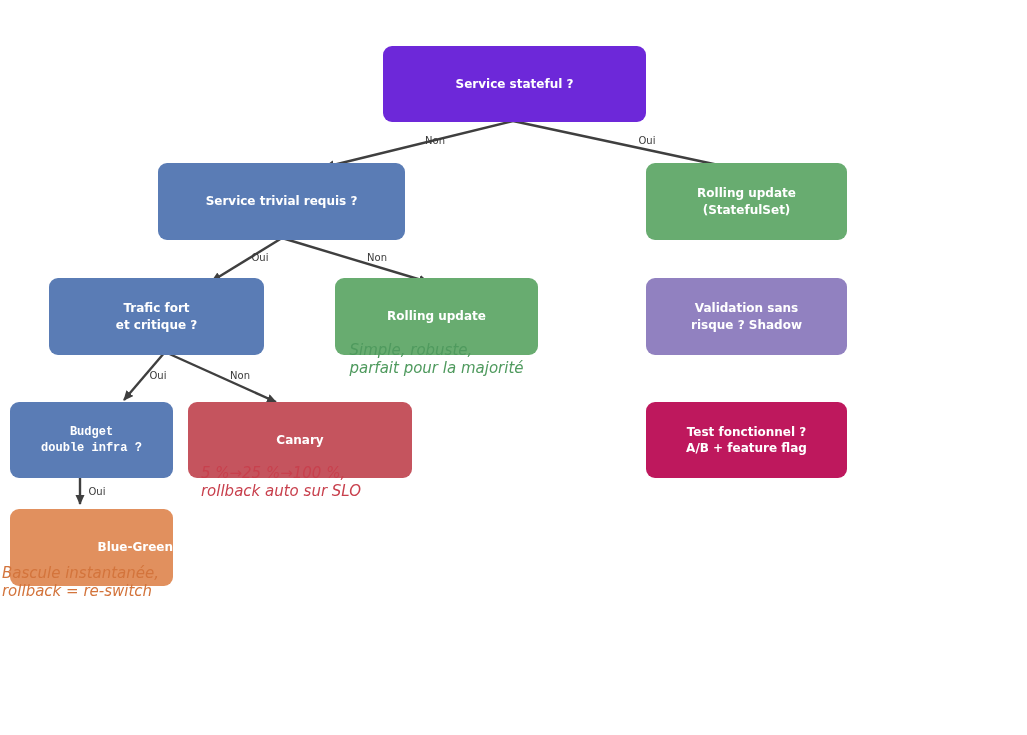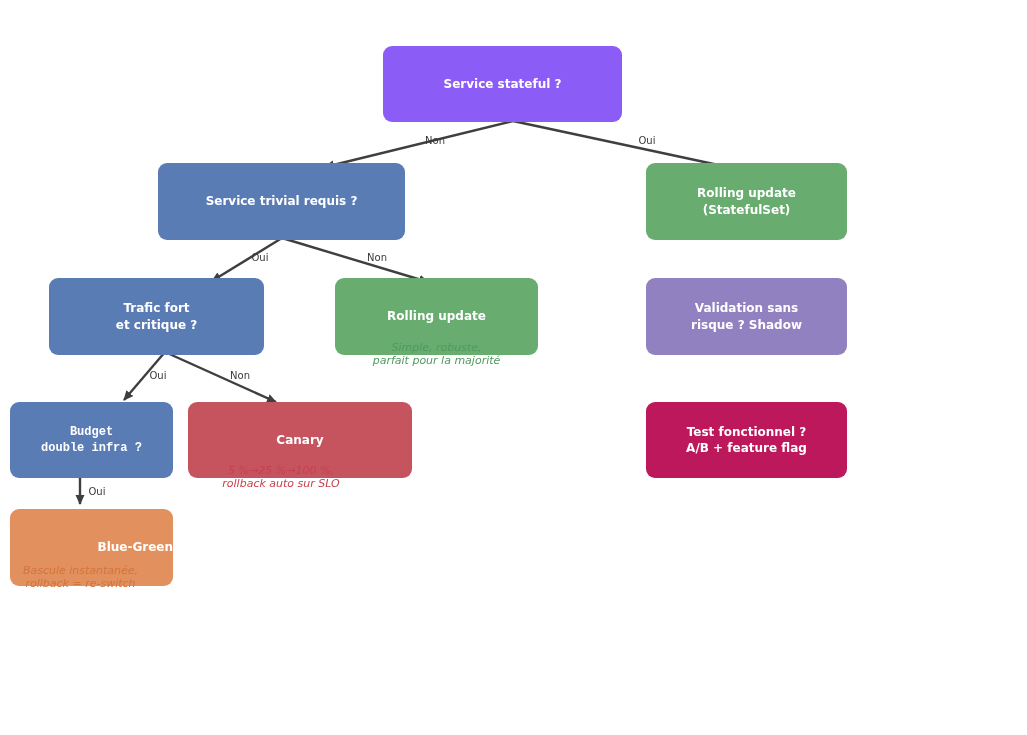--- a/index.html
+++ b/index.html
@@ -47,23 +47,23 @@
     line-height: 1.35;
     white-space: pre-line;
     box-sizing: border-box;
   }
   .node-label {
     white-space: pre-line;
   }
   .node-note {
     position: absolute;
     transform: translateX(-50%);
-    text-align: center;
+    text-align: left;
     font-style: italic;
-    font-size: 11px;
+    font-size: 15px;
     line-height: 1.18;
     white-space: pre-line;
     pointer-events: none;
   }
   .edge-label {
     position: absolute;
     transform: translate(-50%, -50%);
     font-size: 10px;
     color: #3a3a3a;
   }
@@ -84,21 +84,21 @@
         <line x1="513" y1="121" x2="737" y2="169" stroke="#3f3f3f" stroke-width="2.4" marker-end="url(#arrowhead)"></line>
         <line x1="282" y1="238" x2="212" y2="281" stroke="#3f3f3f" stroke-width="2.4" marker-end="url(#arrowhead)"></line>
         <line x1="282" y1="238" x2="428" y2="282" stroke="#3f3f3f" stroke-width="2.4" marker-end="url(#arrowhead)"></line>
         <line x1="165" y1="352" x2="124" y2="400" stroke="#3f3f3f" stroke-width="2.4" marker-end="url(#arrowhead)"></line>
         <line x1="165" y1="352" x2="276" y2="402" stroke="#3f3f3f" stroke-width="2.4" marker-end="url(#arrowhead)"></line>
         <line x1="80" y1="478" x2="80" y2="504" stroke="#3f3f3f" stroke-width="2.4" marker-end="url(#arrowhead)"></line>
       </g>
   </svg>
 
   <div id="nodes-layer">
-      <div class="node" style="left: 383px; top: 46px; width: 239px; height: 76px; background: #8b5cf6;"><span class="node-label">Service stateful ?</span></div>
+      <div class="node" style="left: 383px; top: 46px; width: 263px; height: 76px; background: #6d28d9;"><span class="node-label">Service stateful ?</span></div>
       <div class="node" style="left: 158px; top: 163px; width: 247px; height: 77px; background: rgb(90, 124, 181);"><span class="node-label">Service trivial requis ?</span></div>
       <div class="node" style="left: 646px; top: 163px; width: 201px; height: 77px; background: rgb(104, 172, 112);"><span class="node-label">Rolling update
 (StatefulSet)</span></div>
       <div class="node" style="left: 49px; top: 278px; width: 215px; height: 77px; background: rgb(90, 124, 181);"><span class="node-label">Trafic fort
 et critique ?</span></div>
       <div class="node" style="left: 335px; top: 278px; width: 203px; height: 77px; background: rgb(104, 172, 112);"><span class="node-label">Rolling update</span></div>
       <div class="node-note" style="left: 436.5px; top: 342px; color: rgb(79, 154, 94);">Simple, robuste,
 parfait pour la majorité</div>
       <div class="node" style="left: 646px; top: 278px; width: 201px; height: 77px; background: rgb(145, 129, 192);"><span class="node-label">Validation sans
 risque ? Shadow</span></div>

